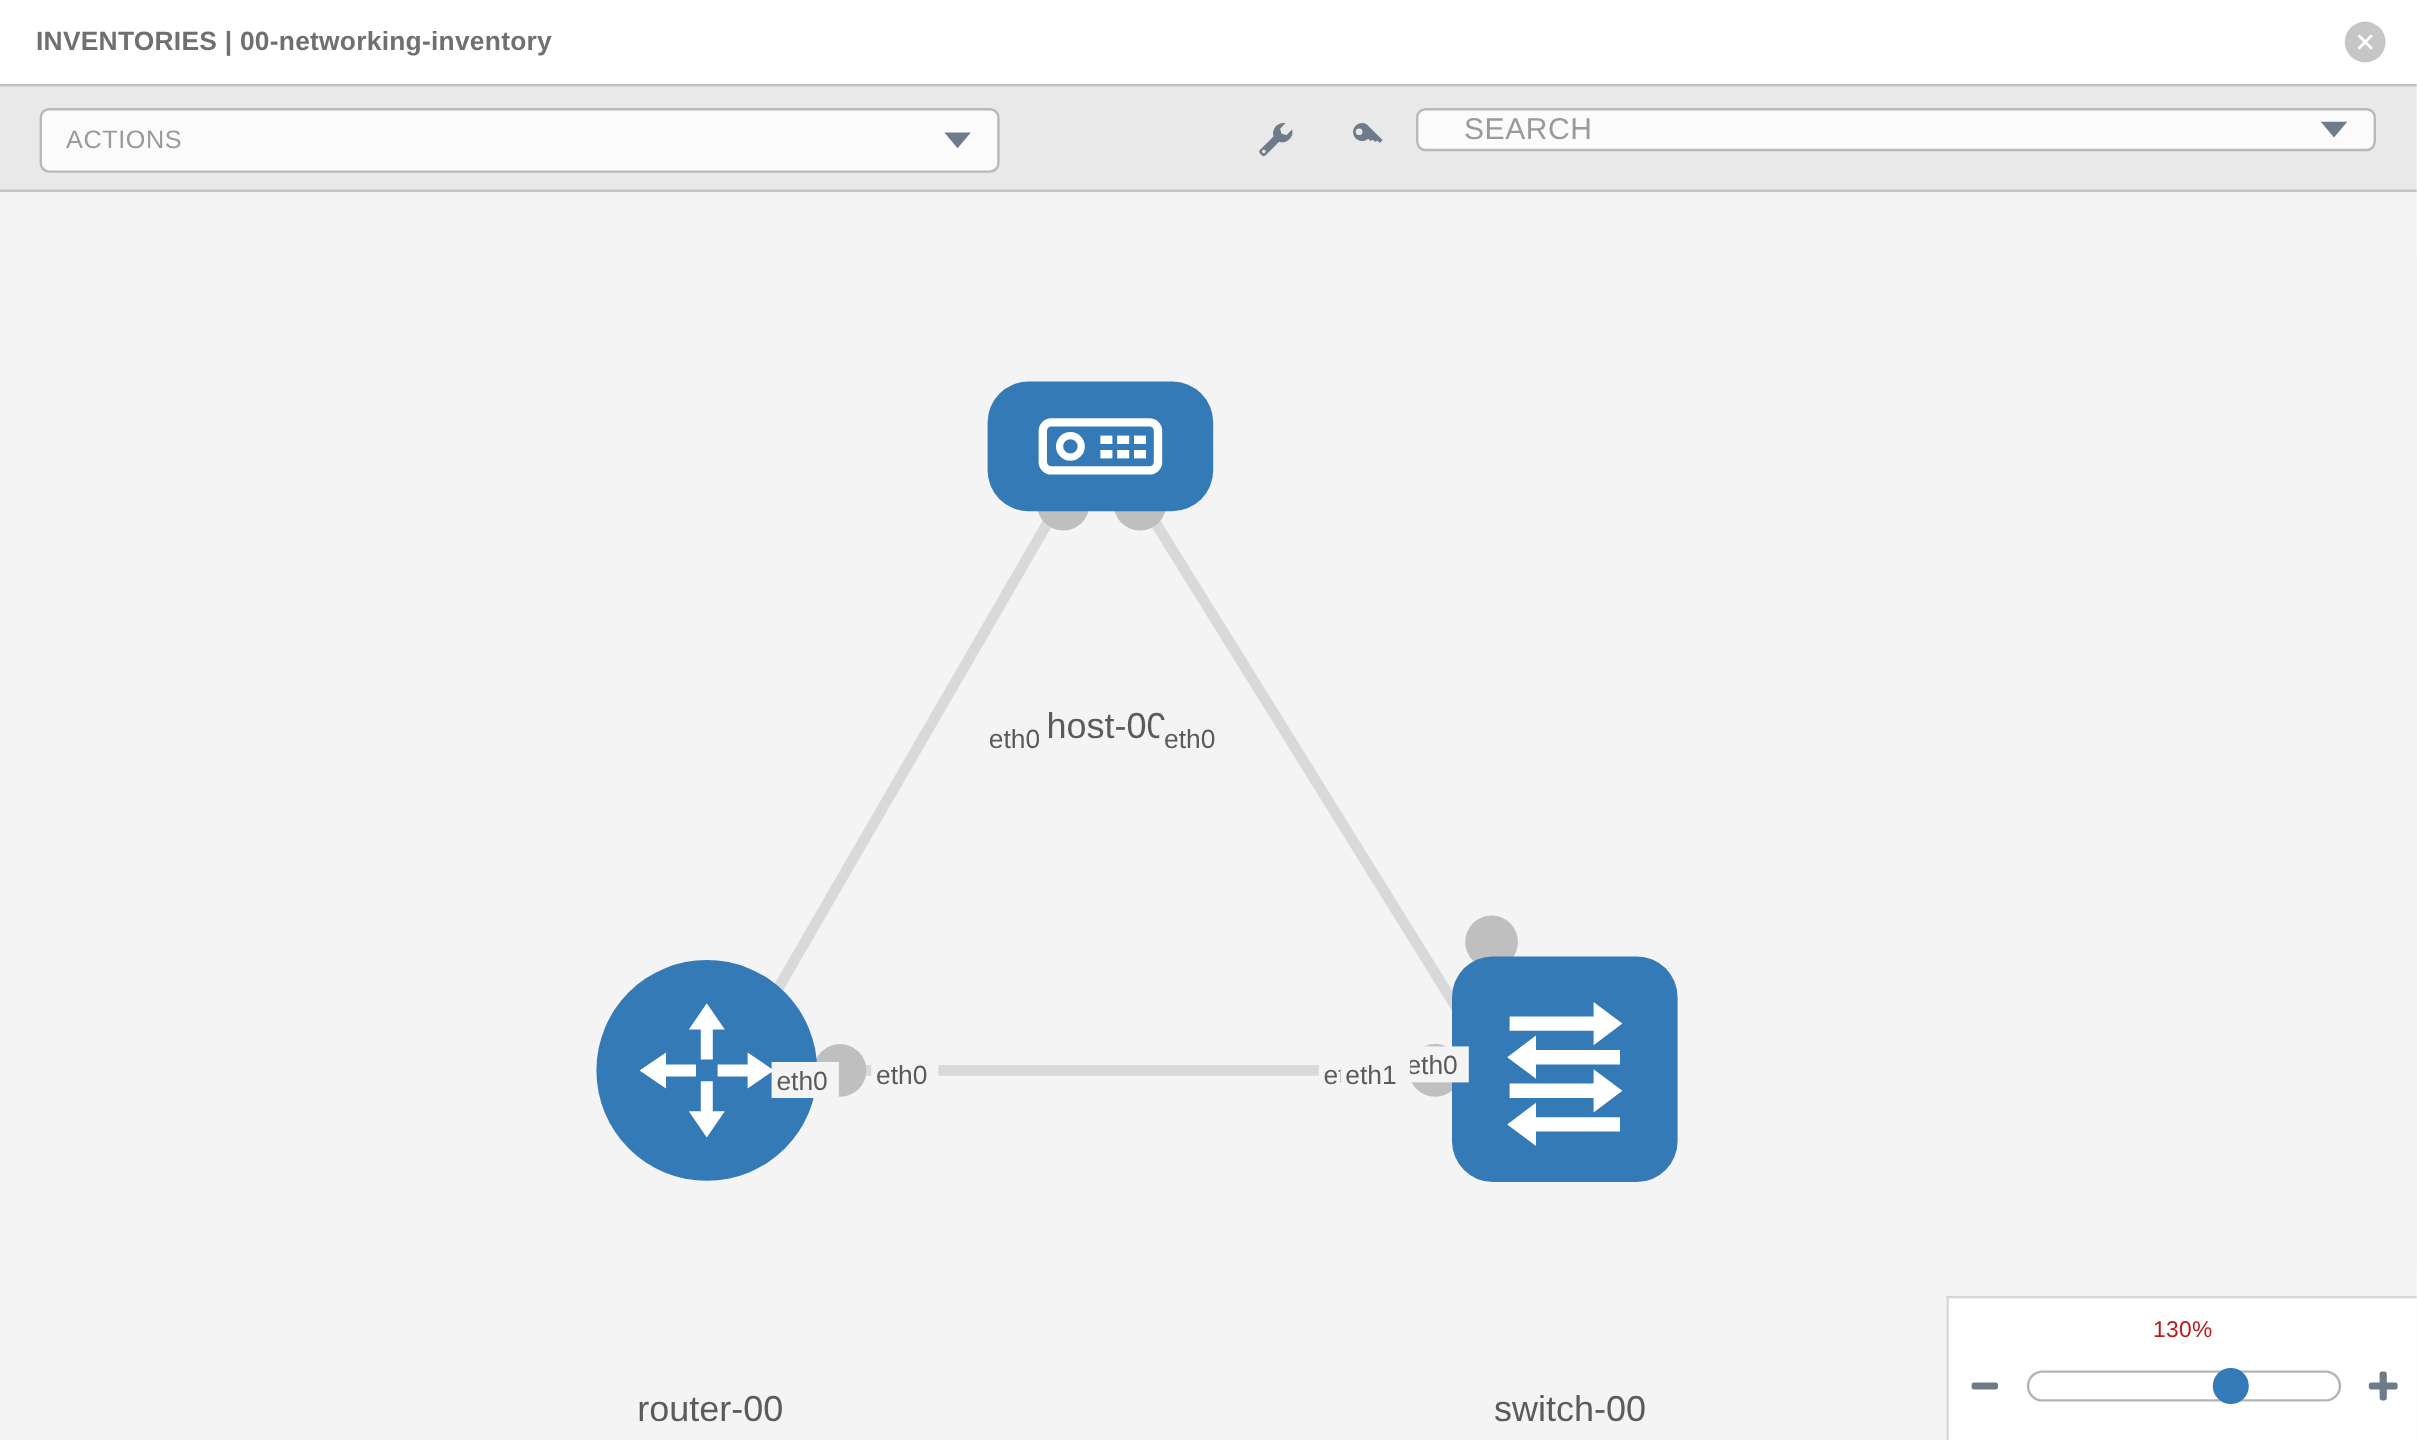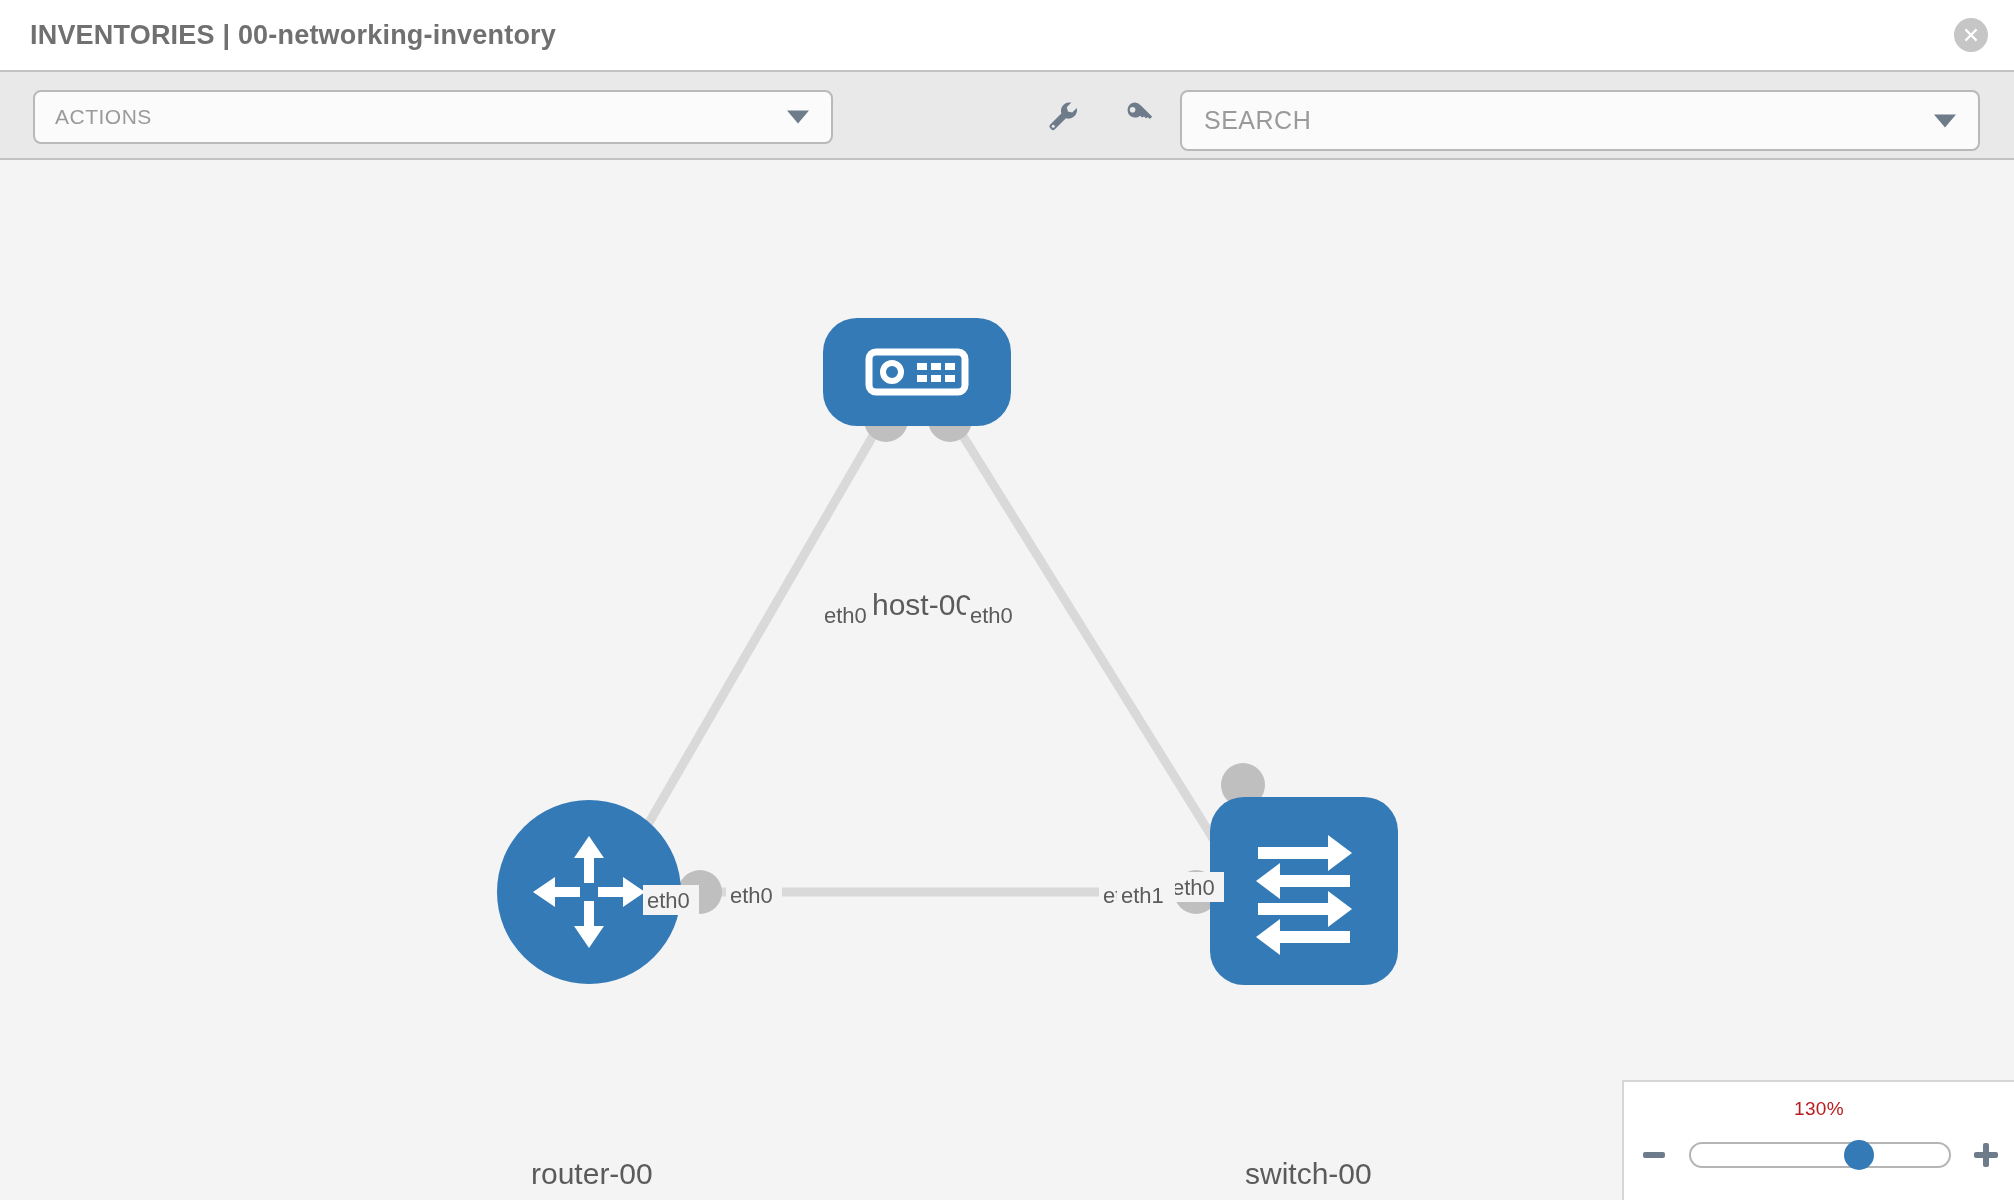--- a/index.html
+++ b/index.html
@@ -25,21 +25,21 @@
     left: 0; top: 0;
     width: 2014px; height: 70px;
     background: #ffffff;
     display: flex;
     align-items: center;
   }
   .page-title {
     position: absolute;
     left: 30px; top: 50%;
     transform: translateY(-50%);
-    font-size: 27px;
+    font-size: 22px;
     font-weight: bold;
     color: #707070;
     letter-spacing: 0.2px;
     white-space: nowrap;
   }
   .close-btn {
     position: absolute;
     right: 26px; top: 50%;
     transform: translateY(-50%);
     width: 34px; height: 34px;
@@ -106,27 +106,28 @@
     justify-content: center;
     background: transparent;
     border: none;
     padding: 0;
     cursor: pointer;
   }
 
   .search-box {
     position: absolute;
     left: 1180px; top: 18px;
-    width: 800px; height: 61px;
+    width: 800px; height: 36px;
     background: #fbfbfb;
     border: 2px solid #b9b9b9;
     border-radius: 8px;
     display: flex;
     align-items: center;
     cursor: text;
+    padding-left: 16px;
   }
   .search-input {
     border: none;
     outline: none;
     background: transparent;
     margin-left: 20px;
     font-size: 25px;
     color: #6d6d6d;
     font-family: "Liberation Sans", sans-serif;
     width: 700px;

